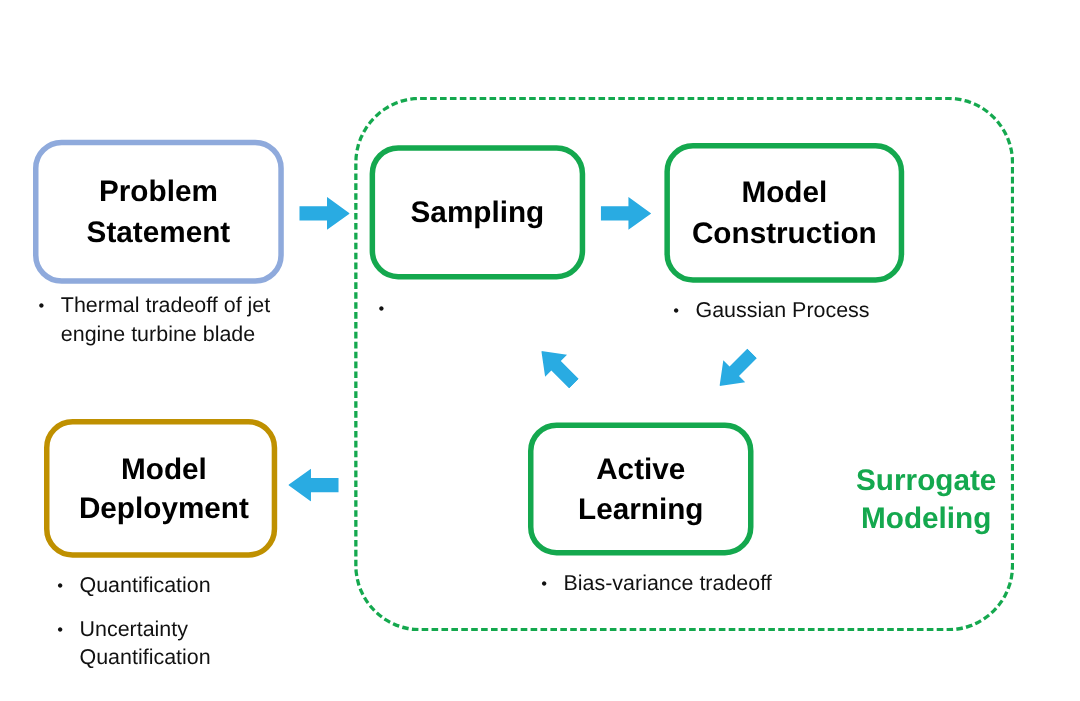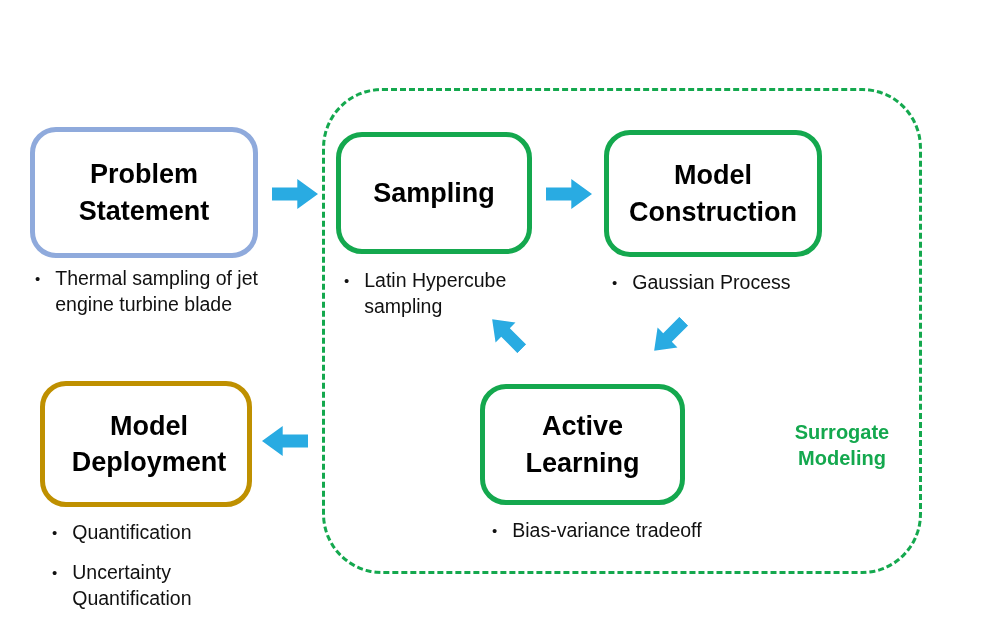--- a/index.html
+++ b/index.html
@@ -64,21 +64,21 @@
     font-size:19.5px;line-height:1.32;color:#111111;
   }
   .bullet .dot{
     font-size:15px;line-height:1.7;
     margin-right:15px;flex:0 0 auto;
   }
   .surrogate-label{
     position:absolute;left:752px;top:419px;width:180px;
     text-align:center;
     color:var(--green);
-    font-size:20px;font-weight:bold;line-height:1.3;
+    font-size:27px;font-weight:bold;line-height:1.3;
   }
 </style>
 </head>
 <body>
 
 <div class="slide">
 
 
   <div class="dashed-region"></div>
 
@@ -103,26 +103,25 @@
   </div>
 
   <div class="arrow" style="left:272px;top:177px;"></div>
   <div class="arrow" style="left:546px;top:177px;"></div>
   <div class="arrow diag r135" style="left:648px;top:320px;"></div>
   <div class="arrow diag rm135" style="left:486px;top:318px;"></div>
   <div class="arrow r180" style="left:262px;top:424px;"></div>
 
   <div class="bullet" style="left:35px;top:266px;width:258px;">
     <span class="dot">•</span>
-    <span>Thermal sampling of jet engine turbine blade</span>
+    <span>Thermal tradeoff of jet engine turbine blade</span>
   </div>
 
   <div class="bullet" style="left:344px;top:268px;width:200px;">
     <span class="dot">•</span>
-    <span>Latin Hypercube sampling</span>
   </div>
 
   <div class="bullet" style="left:612px;top:270px;width:240px;">
     <span class="dot">•</span>
     <span>Gaussian Process</span>
   </div>
 
   <div class="bullet" style="left:492px;top:518px;width:260px;">
     <span class="dot">•</span>
     <span>Bias-variance tradeoff</span>

